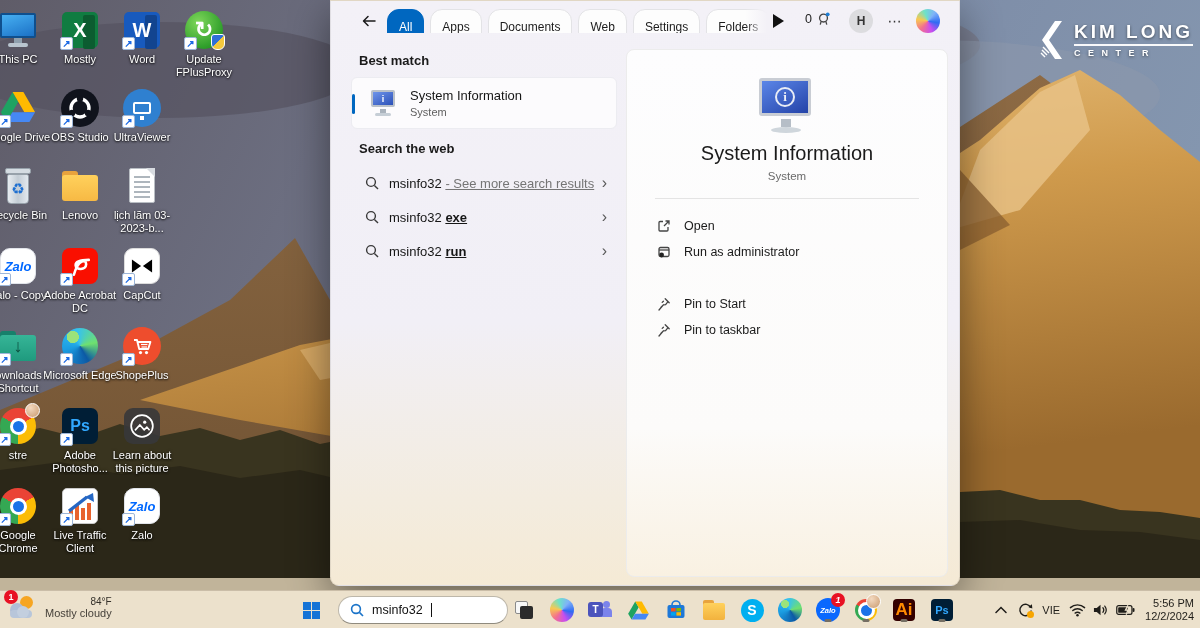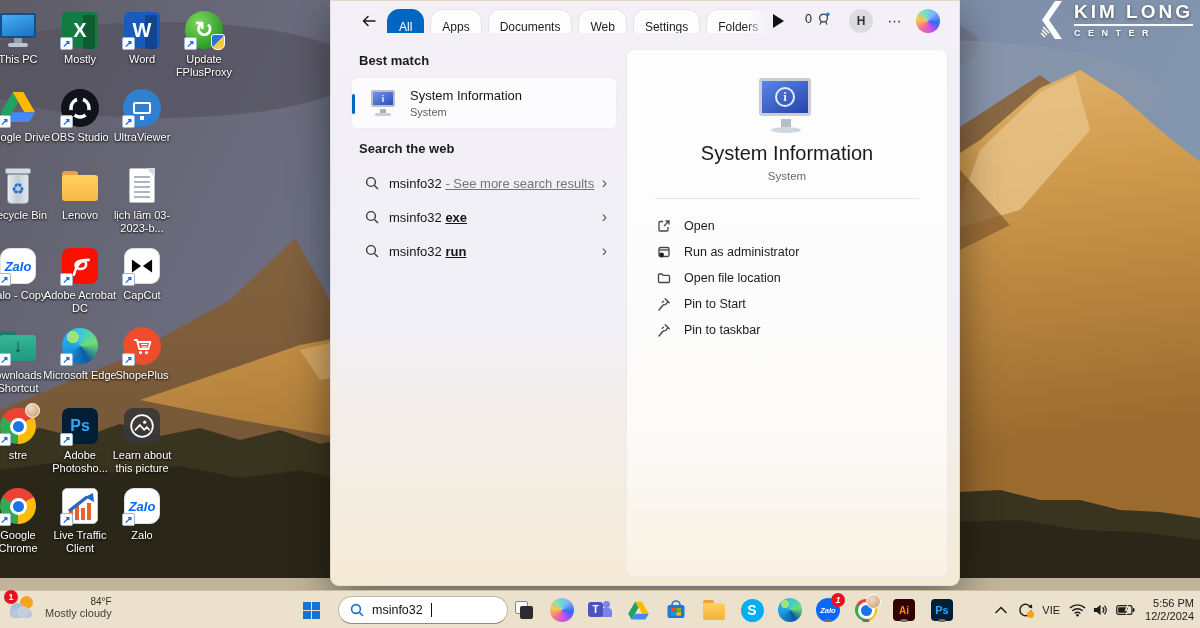--- a/index.html
+++ b/index.html
@@ -3,21 +3,21 @@
 <meta charset="utf-8">
 <style>
   * { margin:0; padding:0; box-sizing:border-box; }
   body { background:#222; font-family:"Liberation Sans", sans-serif; }
   #screen { position:relative; width:1200px; height:628px; overflow:hidden; background:#6d6a77; }
 
   
   .wp { position:absolute; inset:0; }
 
   
-  .brand { position:absolute; top:0; left:1040px; display:flex; align-items:center; gap:8px; color:#fff; text-shadow:0 1px 3px rgba(0,0,0,.5); }
+  .brand { position:absolute; top:20px; left:1040px; display:flex; align-items:center; gap:8px; color:#fff; text-shadow:0 1px 3px rgba(0,0,0,.5); }
   .brand .mark { width:26px; height:40px; }
   .brand .l1 { font-size:19px; font-weight:bold; letter-spacing:3px; line-height:20px; }
   .brand .rule { height:2px; background:#fff; margin:2px 0 2px; opacity:.95; }
   .brand .l2 { font-size:9px; font-weight:bold; letter-spacing:7.5px; }
 
   
   .dicon { position:absolute; width:62px; text-align:center; cursor:default; }
   .dicon .art { width:40px; height:40px; margin:0 auto; position:relative; }
   .dicon .lbl { width:76px; margin:3px 0 0 -7px; font-size:11px; line-height:1.18; color:#fff; text-shadow:0 1px 2px rgba(0,0,0,.85), 0 0 3px rgba(0,0,0,.5); word-wrap:break-word; }
   .sc { position:absolute; left:0px; bottom:0px; width:13px; height:13px; background:#fff; border:1px solid #9db6d8; border-radius:2px; font-size:10px; line-height:11px; color:#1e6be4; font-weight:bold; text-align:center; }
@@ -144,21 +144,21 @@
   .taskview .b { position:absolute; left:4px; top:4px; width:13px; height:13px; background:#f7f7f7; border:1px solid #8a8a8a; border-radius:2px; }
   .taskview .f { position:absolute; left:9px; top:9px; width:13px; height:13px; background:#2b2b2b; border-radius:2px; }
 
   .teams { position:relative; width:24px; height:24px; }
   .teams .tile2 { position:absolute; left:0; top:4px; width:15px; height:15px; background:#4b53bc; border-radius:3px; color:#fff; font-size:10px; font-weight:bold; display:flex; align-items:center; justify-content:center; }
   .teams .head { position:absolute; right:2px; top:3px; width:7px; height:7px; border-radius:50%; background:#7b83eb; }
   .teams .bod { position:absolute; right:0px; top:10px; width:11px; height:9px; border-radius:4px 4px 0 0; background:#7b83eb; }
 
   .skype { width:23px; height:23px; border-radius:50%; background:#00aff0; color:#fff; font-weight:bold; font-size:14px; display:flex; align-items:center; justify-content:center; }
   .zalo-tb { position:relative; width:24px; height:24px; border-radius:50%; background:#0a68fe; color:#fff; font-size:7.5px; font-weight:bold; font-style:italic; display:flex; align-items:center; justify-content:center; }
-  .ai-tb { width:22px; height:22px; background:#330000; border-radius:4px; color:#ff8a00; font-weight:bold; font-size:10px; display:flex; align-items:center; justify-content:center; }
+  .ai-tb { width:22px; height:22px; background:#330000; border-radius:4px; color:#ff8a00; font-weight:bold; font-size:17px; display:flex; align-items:center; justify-content:center; }
   .ps-tb { width:22px; height:22px; background:#001e36; border-radius:4px; color:#31a8ff; font-weight:bold; font-size:11px; display:flex; align-items:center; justify-content:center; }
   .explorer { position:relative; width:24px; height:20px; }
   .explorer .back { position:absolute; left:1px; top:0; width:11px; height:6px; background:#e8a33d; border-radius:2px 2px 0 0; }
   .explorer .body { position:absolute; left:1px; top:3px; right:1px; bottom:0; background:linear-gradient(180deg,#ffd15c,#f2b23e); border-radius:2px; }
 
   .tray { position:absolute; right:0; top:0; height:38px; display:flex; align-items:center; }
   .trayic { width:24px; height:26px; display:flex; align-items:center; justify-content:center; position:relative; }
   .lang { font-size:11px; color:#1f1d19; padding:0 5px; }
   .clock { text-align:right; font-size:11px; line-height:13px; color:#1f1d19; padding:0 6px 0 8px; }
   .syncdot { position:absolute; right:3px; bottom:5px; width:7px; height:7px; border-radius:50%; background:#f7a500; }
@@ -540,26 +540,20 @@
         <span>Open</span>
       </div>
       <div class="act" style="top:190px">
         <svg width="14" height="14" viewBox="0 0 14 14">
             <rect x="2" y="2.5" width="10" height="9" rx="1.5" fill="none" stroke="#444" stroke-width="1.3"></rect>
             <line x1="2" y1="5" x2="12" y2="5" stroke="#444" stroke-width="1.3"></line>
             <circle cx="4.6" cy="10" r="2.4" fill="#222"></circle>
           </svg>
         <span>Run as administrator</span>
       </div>
-      <div class="act" style="top:216px">
-        <svg width="14" height="14" viewBox="0 0 14 14">
-            <path d="M1.5 4 a1 1 0 0 1 1 -1 H5 l1.2 1.4 H11.5 a1 1 0 0 1 1 1 V10.5 a1 1 0 0 1 -1 1 H2.5 a1 1 0 0 1 -1 -1 Z" fill="none" stroke="#444" stroke-width="1.3"></path>
-          </svg>
-        <span>Open file location</span>
-      </div>
       <div class="act" style="top:268px">
         <svg width="14" height="14" viewBox="0 0 14 14">
             <path d="M8.2 1.8 L12.2 5.8 M9.6 3.2 L11 4.6 L8.6 7.6 L6.4 7.8 L3.8 10.4 M6.4 7.8 L2 13 M5.2 5.4 L6.4 4.2" stroke="#444" stroke-width="1.3" fill="none" stroke-linecap="round"></path>
           </svg>
         <span>Pin to taskbar</span>
       </div>
       <div class="act" style="top:242px">
         <svg width="14" height="14" viewBox="0 0 14 14">
             <path d="M8.2 1.8 L12.2 5.8 M9.6 3.2 L11 4.6 L8.6 7.6 L6.4 7.8 L3.8 10.4 M6.4 7.8 L2 13 M5.2 5.4 L6.4 4.2" stroke="#444" stroke-width="1.3" fill="none" stroke-linecap="round"></path>
           </svg>

